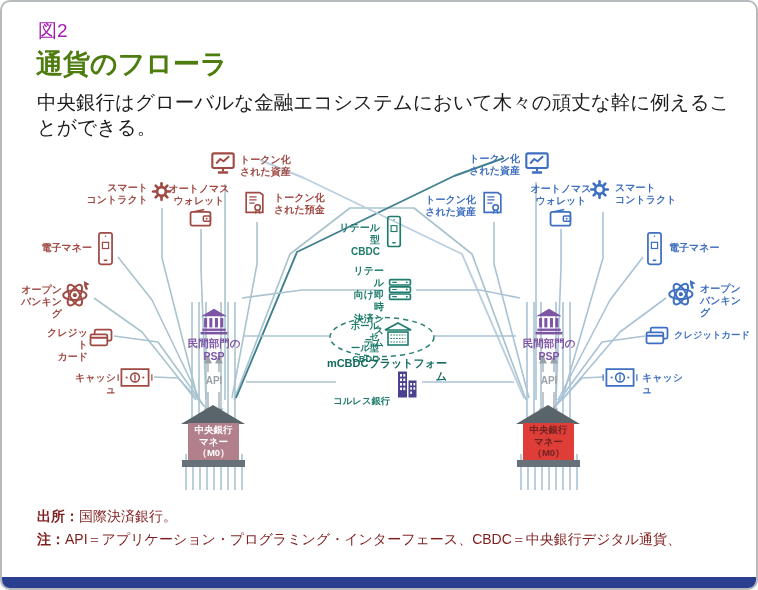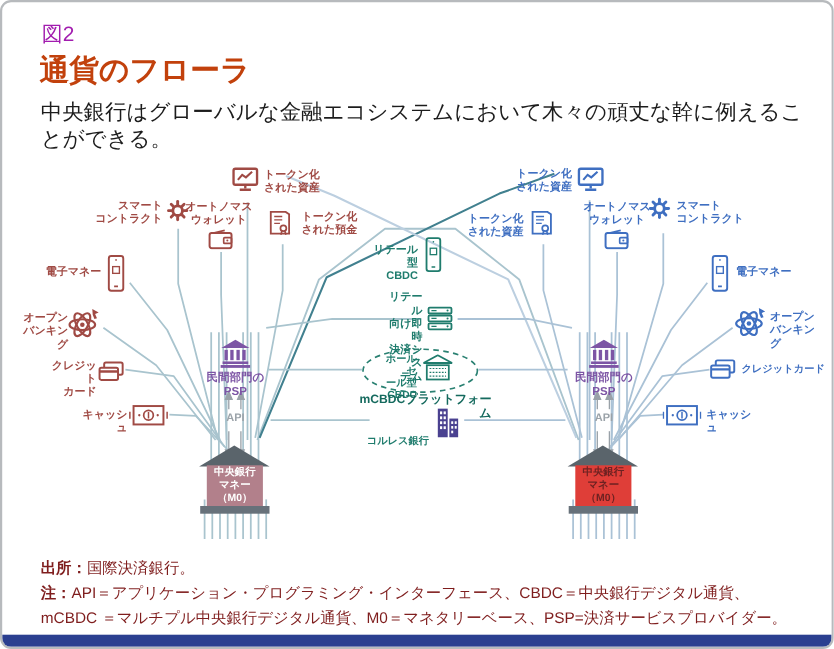--- a/index.html
+++ b/index.html
@@ -1,19 +1,19 @@
 <!DOCTYPE html>
 <html><head>
 <meta charset="utf-8">
 <style>
   html,body{margin:0;padding:0;background:#fff;font-family:"Liberation Sans",sans-serif;}
   .card{position:relative;width:758px;height:590px;box-sizing:border-box;border:2px solid #b7babd;
         border-radius:10px;overflow:hidden;background:#ffffff;}
   .fig-label{position:absolute;left:36px;top:16px;font-size:19px;color:#a21caf;}
-  .fig-title{position:absolute;left:34px;top:44px;font-size:27px;font-weight:bold;color:#c2410c;}
+  .fig-title{position:absolute;left:34px;top:44px;font-size:27px;font-weight:bold;color:#4d7c0f;}
   .fig-sub{position:absolute;left:35px;top:88px;width:700px;font-size:19.5px;line-height:1.3;color:#1c1c1c;}
   .lines-svg{position:absolute;left:0;top:0;}
   .lbl{position:absolute;font-size:10px;line-height:1.2;white-space:pre-line;font-weight:600;}
   .ta-r{text-align:right;} .ta-c{text-align:center;} .ta-l{text-align:left;}
   .maroon{color:#a04a44;} .blue{color:#3f6fc1;} .teal{color:#1f7c6d;} .purple{color:#7d55a5;}
   .ico{position:absolute;}
   .api{position:absolute;font-size:10px;color:#9ba3a9;font-weight:600;}
   .roof{position:absolute;width:0;height:0;border-left:32px solid transparent;border-right:32px solid transparent;
         border-bottom:19px solid #5a646b;}
   .m0box{position:absolute;width:51px;height:37px;display:flex;align-items:center;justify-content:center;
@@ -390,17 +390,16 @@
   <div class="lbl mcbdc ta-c" style="position:absolute;left:315px;top:355px;width:130px">mCBDCプラットフォーム</div>
 
   <div class="lbl teal ta-r small9" style="left:330px;top:394px;width:58px">コルレス銀行</div>
   <svg class="ico" style="left:392px;top:366px;color:#4a4190" width="26" height="31" viewBox="0 0 26 30">
       <use href="#sym-city"></use>
     </svg>
 
   <div class="footer">
     <div><b>出所：</b><span>国際決済銀行。</span></div>
     <div><b>注：</b><span>API＝アプリケーション・プログラミング・インターフェース、CBDC＝中央銀行デジタル通貨、</span></div>
-    <div><span>mCBDC ＝マルチプル中央銀行デジタル通貨、M0＝マネタリーベース、PSP=決済サービスプロバイダー。</span></div>
   </div>
 
   <div class="bottom-bar"></div>
 </div>
 
 </body></html>

